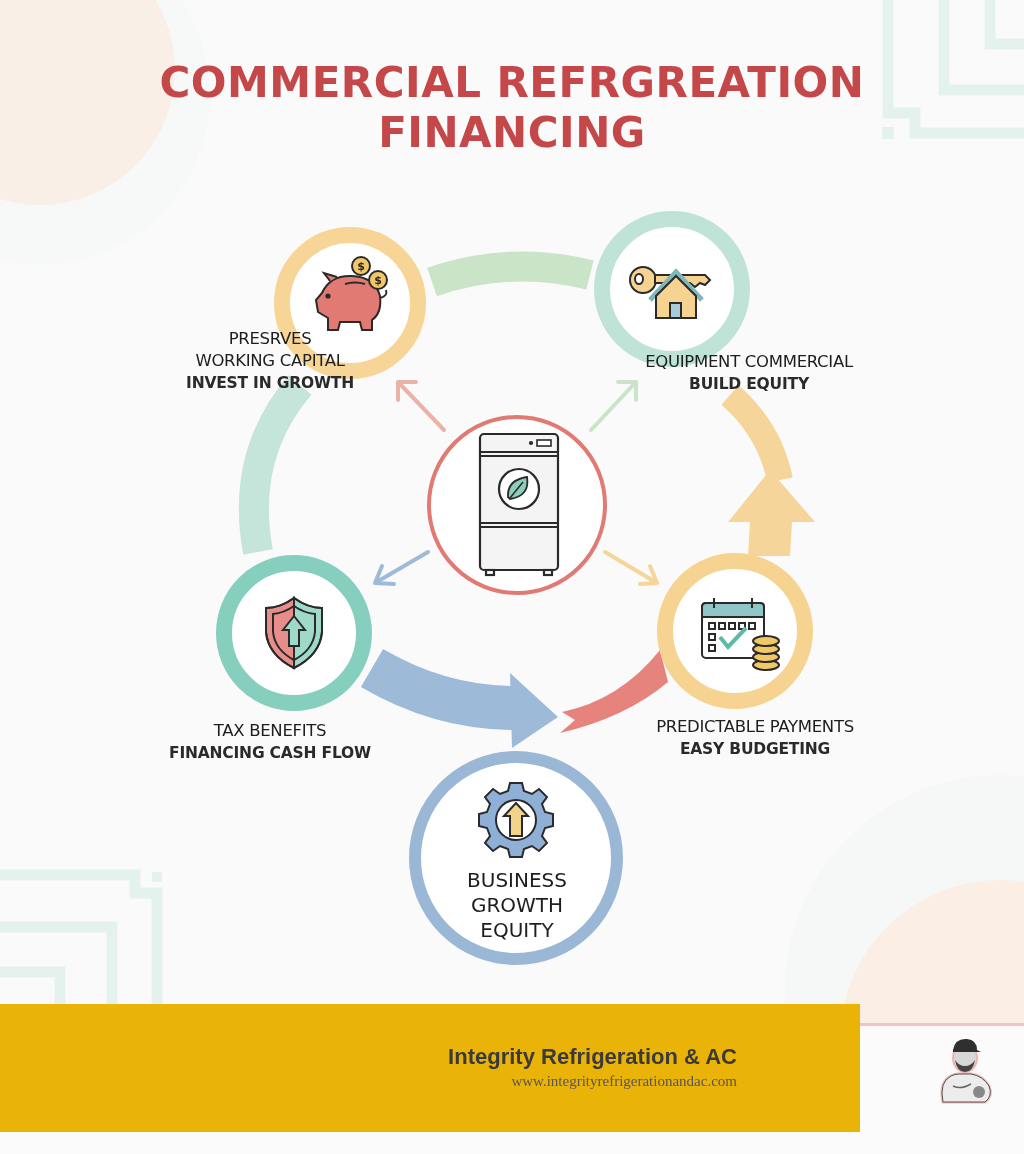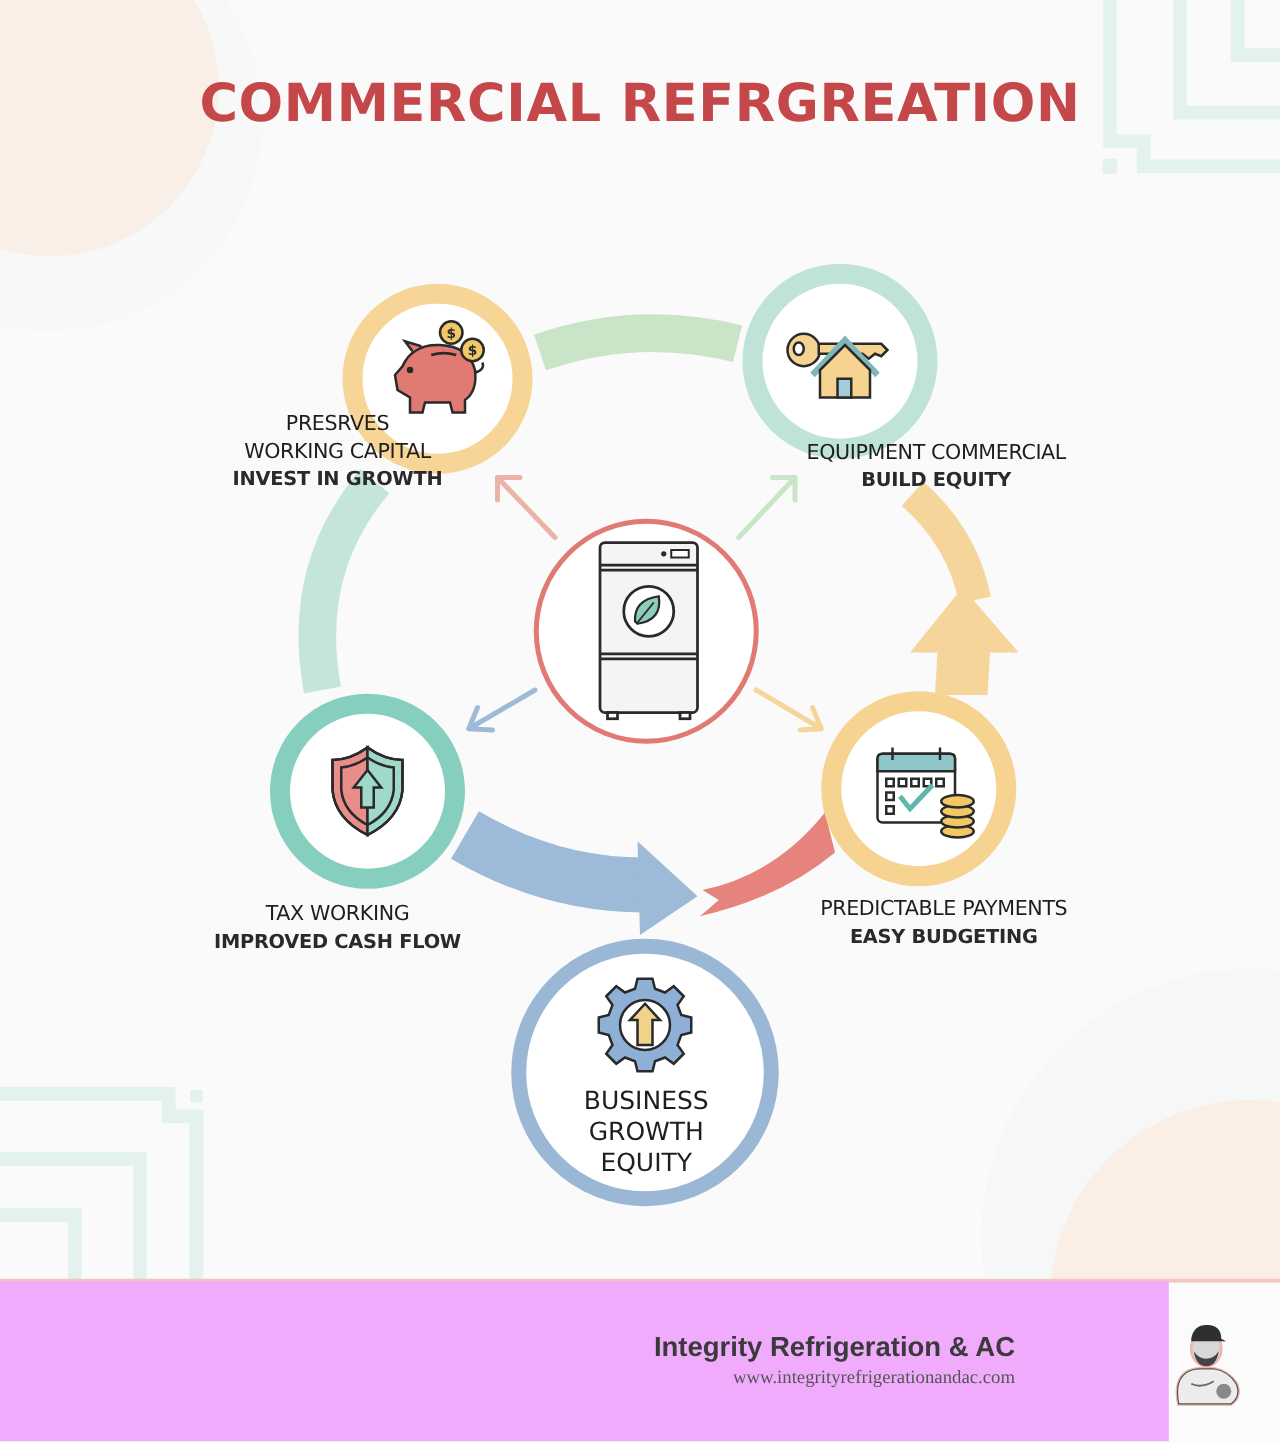--- a/index.html
+++ b/index.html
@@ -10,21 +10,21 @@
   .title { position: absolute; left: 0; top: 58px; width: 1024px; text-align: center; color: #c4474a;
     font-family: "DejaVu Sans", sans-serif; font-size: 42px; line-height: 50px; letter-spacing: 0.5px; }
   .title span { display: block; }
   svg.diagram { position: absolute; left: 0; top: 0; }
   .label { position: absolute; text-align: center; color: #1e1e1e; font-family: "DejaVu Sans", sans-serif; font-size: 16.5px; line-height: 22px; white-space: nowrap; }
   .label .l1 { display: block; letter-spacing: -0.3px; }
   .label .sub { display: block; font-size: 15.5px; color: #2a2a2a; letter-spacing: -0.2px; font-weight: bold; }
   .growth-label { position: absolute; left: 417px; top: 850px; width: 200px; text-align: center; font-family: "DejaVu Sans", sans-serif; font-size: 20px; line-height: 25px; color: #1e1e1e; margin-top: 18px; }
   .growth-label span { display: block; }
   .footer-line { position: absolute; left: 0; top: 1023px; width: 1024px; height: 3px; background: #f2c5c0; }
-  .footer { position: absolute; left: 0; top: 1025px; width: 935px; height: 128px; background: #f0abfc; }
+  .footer { position: absolute; left: 0; top: 1004px; width: 860px; height: 128px; background: #eab308; }
   .brand { position: absolute; right: 123px; top: 40px; text-align: right; }
   .brand-name { font-size: 22px; font-weight: bold; color: #3a3a3a; font-family: "Liberation Sans", sans-serif; display: block; line-height: 26px; }
   .brand-url { font-size: 15px; color: #555; font-family: Liberation Serif, serif; display: block; line-height: 22px; }
   .avatar { position: absolute; left: 925px; top: 26px; width: 80px; height: 80px; }
 </style>
 </head>
 <body>
 
 <div class="canvas">
 
@@ -46,20 +46,21 @@
     <g fill="none" stroke="#e3f2ec" stroke-width="11">
       <path d="M0 875 H135 V893 H157 V1026"></path>
       <path d="M0 927 H112 V1026"></path>
       <path d="M0 972 H60 V1026"></path>
     </g>
     <rect x="152" y="872" width="10" height="10" fill="#e3f2ec"></rect>
   </svg>
 
   <h1 class="title">
     <span>COMMERCIAL REFRGREATION</span>
+    <span>FINANCING</span>
   </h1>
 
   <svg class="diagram" width="1024" height="1026" viewBox="0 0 1024 1026">
 
     <path d="M432 282 Q510 255 590 275" stroke="#c9e4c6" stroke-width="30" fill="none"></path>
     <path d="M300 385 Q240 455 258 552" stroke="#c5e5db" stroke-width="30" fill="none"></path>
     <path d="M730 395 Q770 430 780 480" stroke="#f6d59a" stroke-width="26" fill="none"></path>
     <polygon points="770,470 728,522 750,522 748,556 790,556 792,522 815,522" fill="#f6d59a"></polygon>
     <path d="M372 668 Q440 708 515 708" stroke="#9dbbd8" stroke-width="44" fill="none"></path>
     <polygon points="510,673 558,717 512,748" fill="#9dbbd8"></polygon>
@@ -154,22 +155,22 @@
     <span class="l1">WORKING CAPITAL</span>
     <span class="sub">INVEST IN GROWTH</span>
   </div>
 
   <div class="label" style="left:624px; top:351px; width:250px;">
     <span class="l1">EQUIPMENT COMMERCIAL</span>
     <span class="sub">BUILD EQUITY</span>
   </div>
 
   <div class="label" style="left:145px; top:720px; width:250px;">
-    <span class="l1">TAX WORKING</span>
-    <span class="sub">IMPROVED CASH FLOW</span>
+    <span class="l1">TAX BENEFITS</span>
+    <span class="sub">FINANCING CASH FLOW</span>
   </div>
 
   <div class="label" style="left:630px; top:716px; width:250px;">
     <span class="l1">PREDICTABLE PAYMENTS</span>
     <span class="sub">EASY BUDGETING</span>
   </div>
 
   <div class="growth-label">
     <span>BUSINESS</span>
     <span>GROWTH</span>

